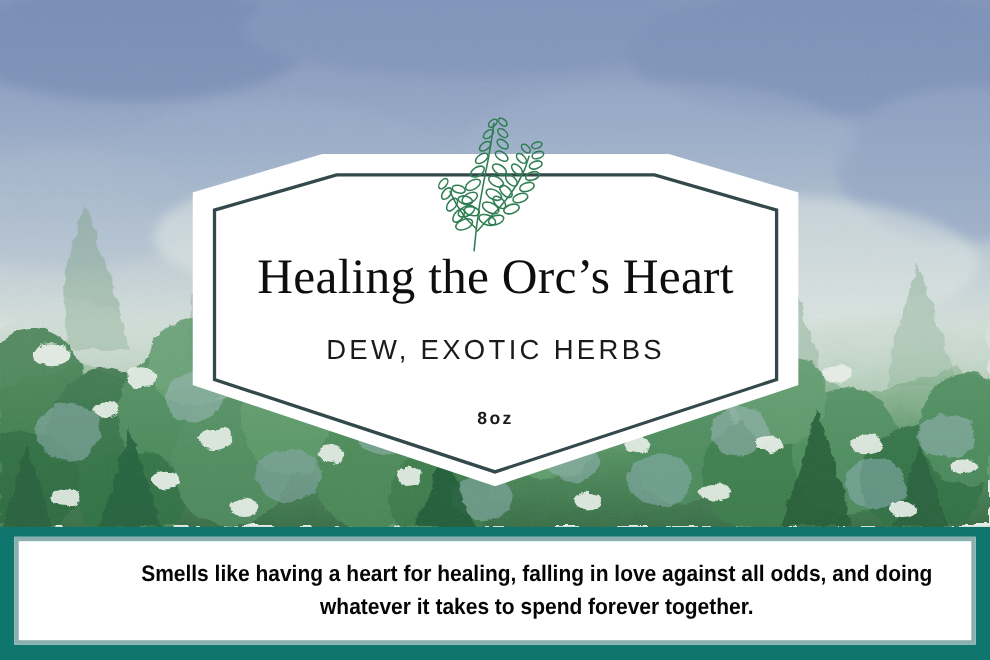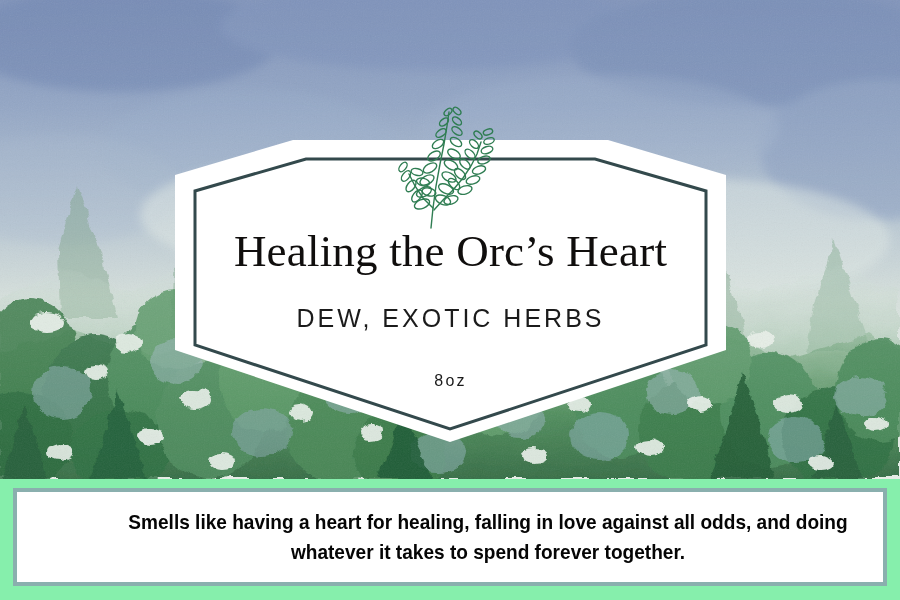--- a/index.html
+++ b/index.html
@@ -5,21 +5,21 @@
   html, body {
     margin: 0;
     padding: 0;
     background: #ffffff;
   }
   #canvas {
     position: relative;
     width: 900px;
     height: 600px;
     overflow: hidden;
-    background: #86efac;
+    background: #0f766e;
     font-family: "Liberation Sans", sans-serif;
   }
 
   
   #art {
     position: absolute;
     left: 0;
     top: 0;
     width: 900px;
     height: 479px;
@@ -86,20 +86,21 @@
 
   .size {
     position: absolute;
     left: 0;
     right: 0;
     top: 232px;
     font-family: "Liberation Sans", sans-serif;
     font-size: 16px;
     letter-spacing: 2.2px;
     color: #1b1b1b;
+    font-weight: bold;
   }
 
   
   #caption-box {
     position: absolute;
     left: 13px;
     top: 488px;
     width: 874px;
     height: 98px;
     box-sizing: border-box;

